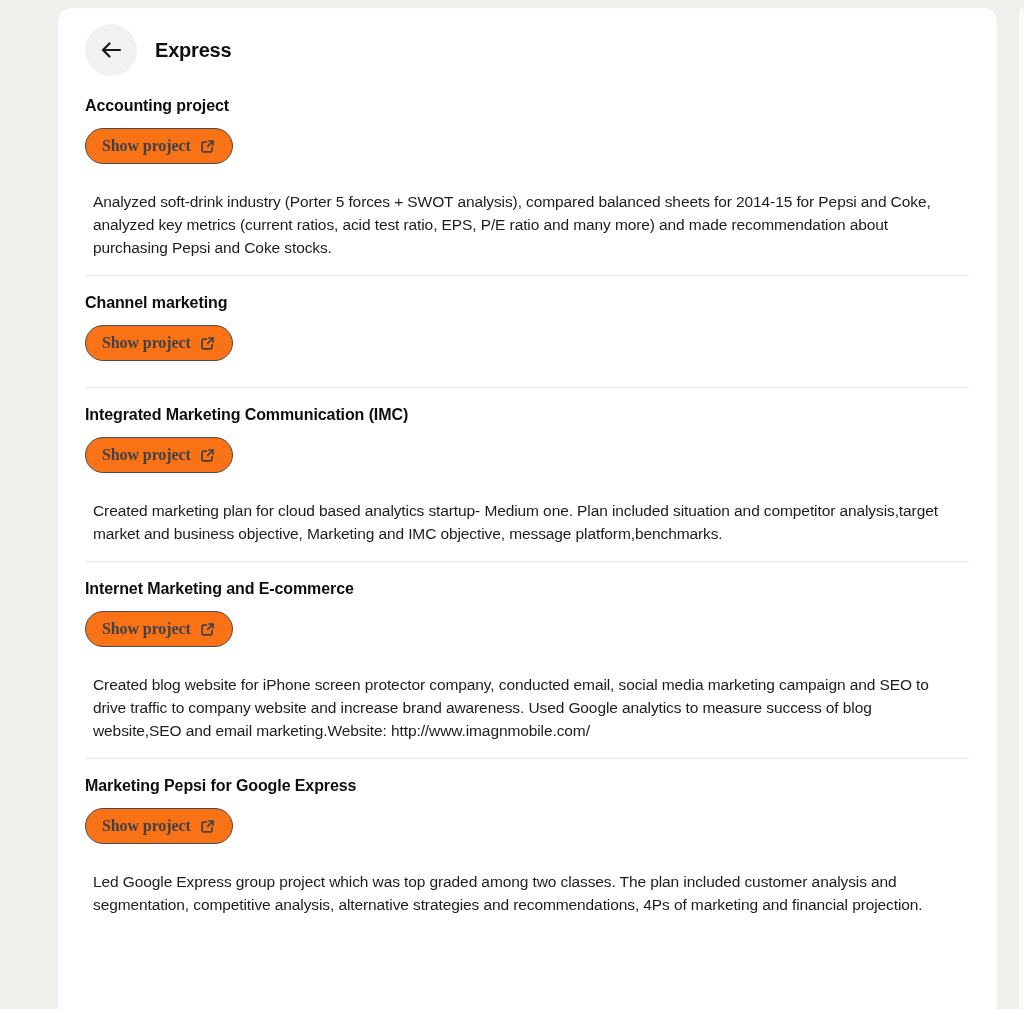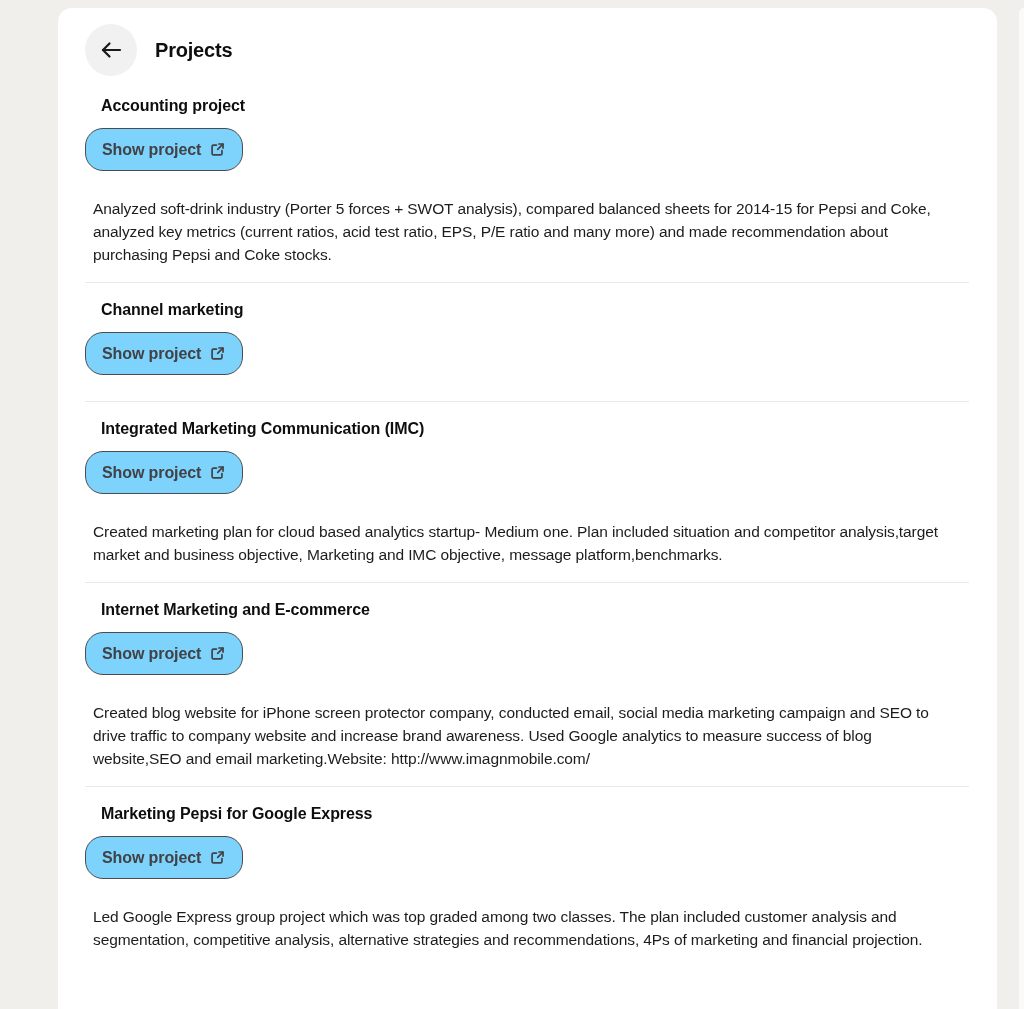--- a/index.html
+++ b/index.html
@@ -49,32 +49,32 @@
     color:#0e0e10;
     letter-spacing:-0.2px;
   }
   .project { padding-top:18px; }
   .project:first-of-type { padding-top:0; }
   .project-title {
     font-size:16px;
     font-weight:700;
     color:#0e0e10;
     letter-spacing:-0.1px;
-    margin:0 16px 13px;
+    margin:0 0 13px;
   }
   .show-btn {
     display:inline-flex;
     align-items:center;
     gap:8px;
-    height:43px;
+    height:36px;
     padding:0 16px;
-    background:#7dd3fc;
+    background:#f97316;
     border:1.5px solid #4c4c50;
     border-radius:18px;
-    font-family:Liberation Sans, sans-serif;
+    font-family:Liberation Serif, serif;
     font-size:16px;
     font-weight:700;
     color:#414146;
     letter-spacing:-0.1px;
     cursor:pointer;
     margin:0 0 26px;
   }
   .show-btn svg { display:block; }
   .project-desc {
     font-size:15.5px;
@@ -98,21 +98,21 @@
 
   <div class="header">
     <button class="back-btn">
       <span>
         <svg width="26" height="26" viewBox="0 0 26 26" fill="none" stroke="#191919" stroke-width="2.2" stroke-linecap="round" stroke-linejoin="round">
           <path d="M22 13 H5"></path>
           <path d="M11.5 6.5 L5 13 L11.5 19.5"></path>
         </svg>
       </span>
     </button>
-    <h1 class="page-title">Projects</h1>
+    <h1 class="page-title">Express</h1>
   </div>
 
   <section class="project">
     <h2 class="project-title">Accounting project</h2>
     <button class="show-btn">
       <span>Show project</span>
       <span>
         <svg width="17" height="17" viewBox="0 0 16 16" fill="none" stroke="#414146" stroke-width="1.6" stroke-linecap="round" stroke-linejoin="round">
           <path d="M7 3.8 H4.3 C3.5 3.8 2.9 4.4 2.9 5.2 V11.7 C2.9 12.5 3.5 13.1 4.3 13.1 H10.8 C11.6 13.1 12.2 12.5 12.2 11.7 V9"></path>
           <path d="M8.2 7.8 L13 3"></path>

